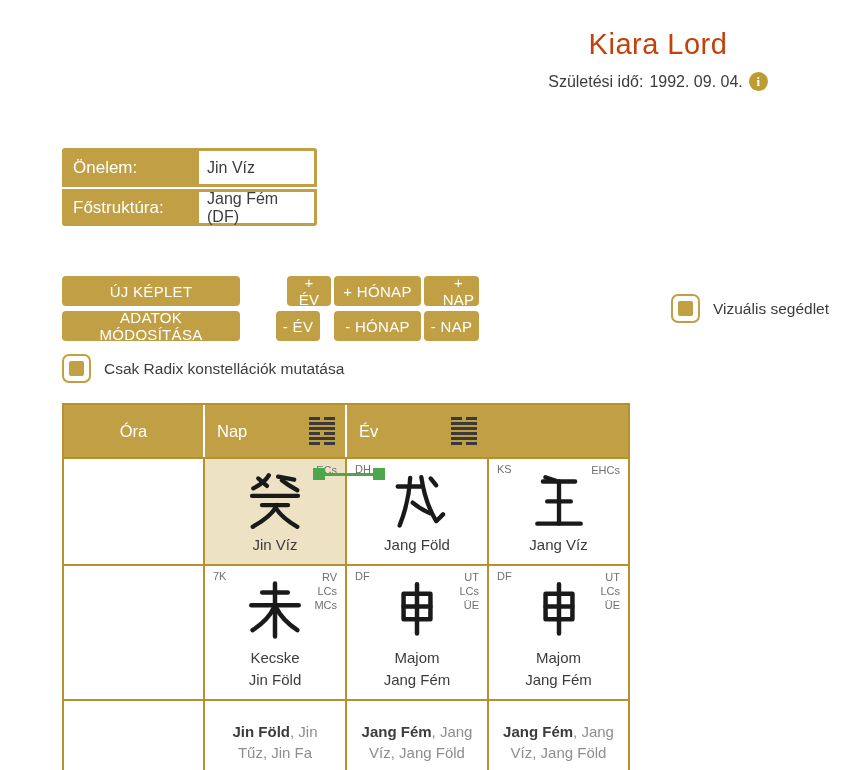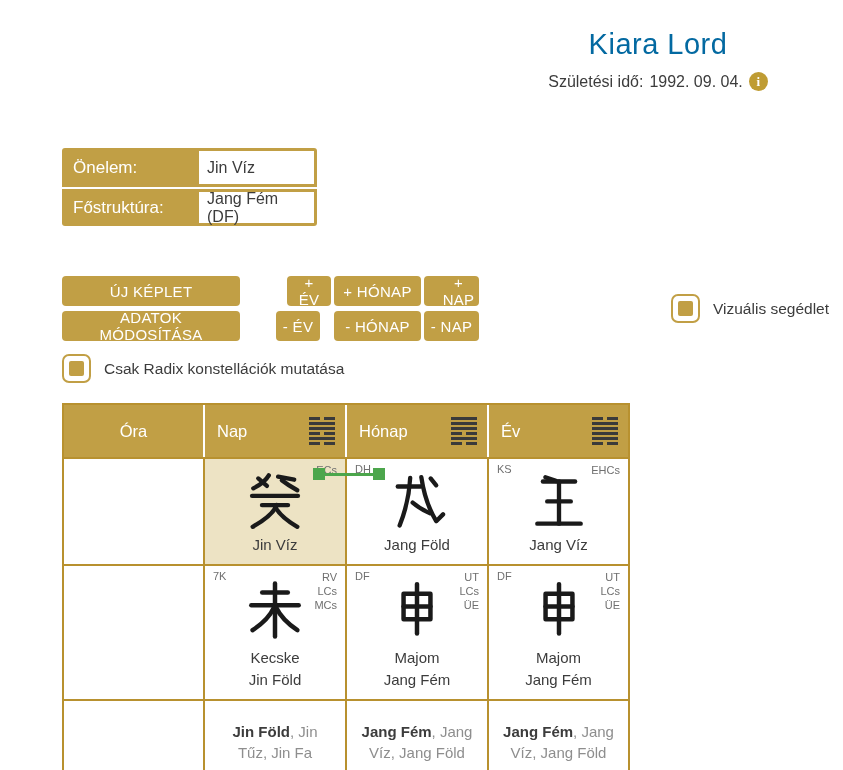--- a/index.html
+++ b/index.html
@@ -2,21 +2,21 @@
 <html><head>
 <meta charset="utf-8">
 <style>
   html,body{margin:0;padding:0;}
   body{
     width:843px;height:770px;position:relative;background:#fff;
     font-family:"Liberation Sans",sans-serif;color:#3c3c3c;overflow:hidden;
   }
   
   .page-header{position:absolute;left:480px;top:28px;width:356px;text-align:center;}
-  .page-title{font-size:29px;font-weight:400;color:#0369a1;letter-spacing:.5px;}
+  .page-title{font-size:29px;font-weight:400;color:#c2410c;letter-spacing:.5px;}
   .subtitle{margin-top:11px;font-size:16px;color:#3c3c3c;display:flex;align-items:center;justify-content:center;gap:6px;}
   .info-icon{width:19px;height:19px;border-radius:50%;background:#bf9c33;color:#fff;
     font-size:13px;font-weight:700;display:inline-flex;align-items:center;justify-content:center;
     font-family:"Liberation Serif",serif;cursor:pointer;}
   
   .profile{position:absolute;left:62px;top:148px;width:255px;background:#c19f45;border-radius:3px;box-sizing:border-box;}
   .profile-row{display:flex;align-items:stretch;height:39px;box-sizing:border-box;}
   .profile-row + .profile-row{border-top:2px solid #fff;}
   .profile-label{width:137px;color:#fff;font-size:17px;display:flex;align-items:center;padding-left:11px;box-sizing:border-box;}
   .profile-value{flex:1;background:#fff;margin:3px 3px 3px 0;display:flex;align-items:center;
@@ -130,37 +130,20 @@
             <span></span>
           </div>
           <div class="hx-row solid"></div>
           <div class="hx-row broken">
             <span></span>
             <span></span>
           </div>
         </span>
     </div>
     <div class="hcell spread">
-      <span>Hónap</span>
-      <span class="hexagram">
-          <div class="hx-row solid"></div>
-          <div class="hx-row solid"></div>
-          <div class="hx-row solid"></div>
-          <div class="hx-row broken">
-            <span></span>
-            <span></span>
-          </div>
-          <div class="hx-row solid"></div>
-          <div class="hx-row broken">
-            <span></span>
-            <span></span>
-          </div>
-        </span>
-    </div>
-    <div class="hcell spread">
       <span>Év</span>
       <span class="hexagram">
           <div class="hx-row broken">
             <span></span>
             <span></span>
           </div>
           <div class="hx-row solid"></div>
           <div class="hx-row solid"></div>
           <div class="hx-row solid"></div>
           <div class="hx-row solid"></div>

